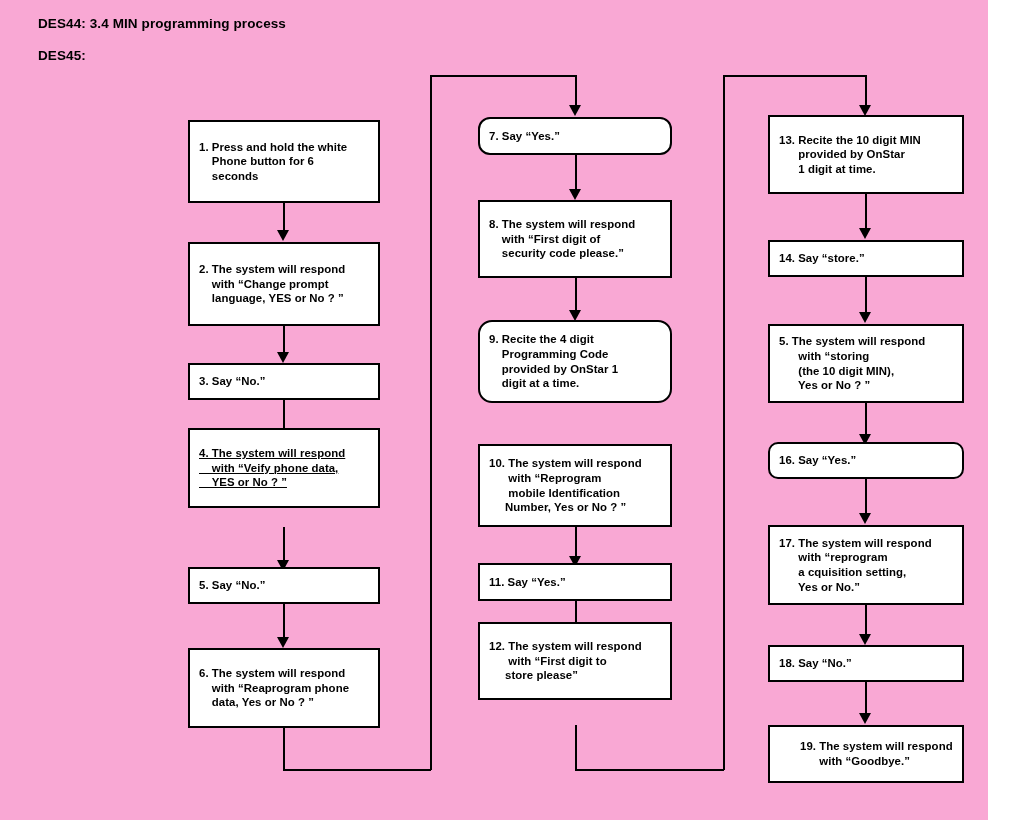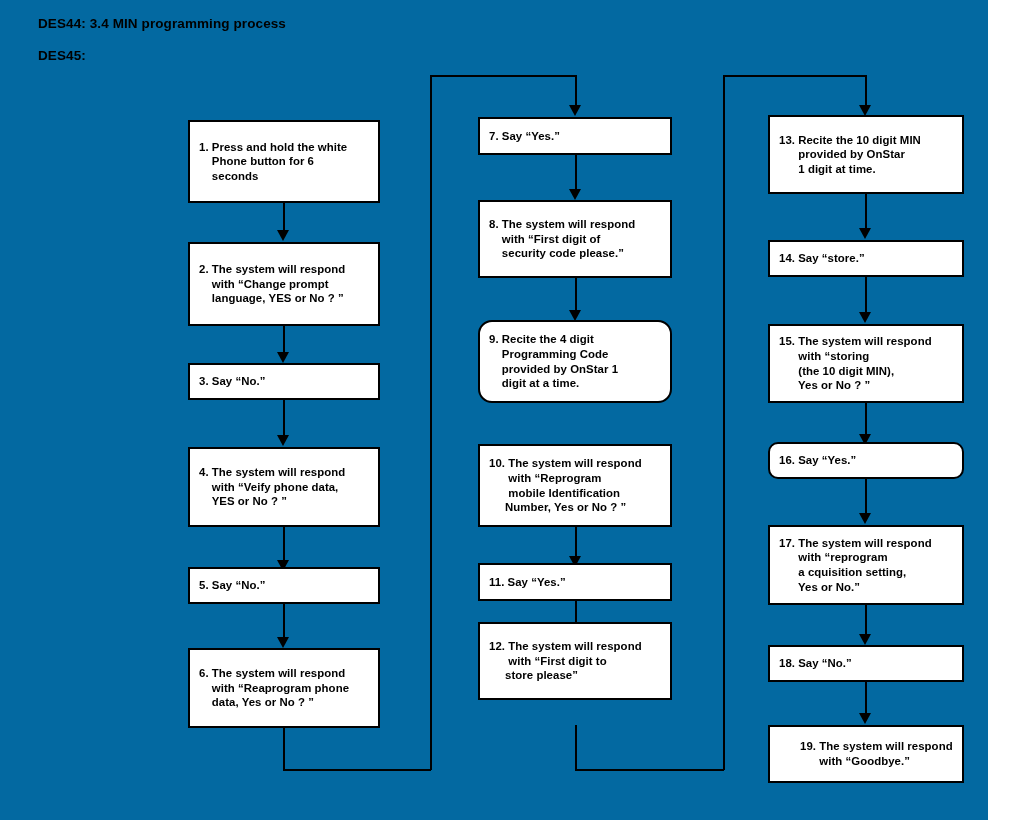--- a/index.html
+++ b/index.html
@@ -4,21 +4,21 @@
 <style>
   html, body {
     margin: 0;
     padding: 0;
     background: #ffffff;
   }
   #page {
     position: relative;
     width: 988px;
     height: 820px;
-    background: #0369a1;
+    background: #f9a8d4;
     font-family: "Liberation Sans", sans-serif;
     overflow: hidden;
   }
   .heading {
     position: absolute;
     font-weight: bold;
     font-size: 13.5px;
     color: #000000;
     letter-spacing: 0.1px;
     white-space: nowrap;
@@ -87,21 +87,21 @@
   <div class="conn v" style="left:283px; top:326px; height:30px;"></div>
   <div class="arrow" style="left:277px; top:352px;"></div>
 
   <div class="node" style="left:188px; top:363px; width:192px; height:37px;">
     <span class="txt">3. Say “No.”</span>
   </div>
 
   <div class="conn v" style="left:283px; top:400px; height:38px;"></div>
   <div class="arrow" style="left:277px; top:435px;"></div>
 
-  <div class="node" style="left:188px; top:447px; width:192px; height:80px;">
+  <div class="node" style="left:188px; top:428px; width:192px; height:80px;text-decoration:underline;">
     <span class="txt">4. The system will respond
     with “Veify phone data,
     YES or No ? ”</span>
   </div>
 
   <div class="conn v" style="left:283px; top:527px; height:38px;"></div>
   <div class="arrow" style="left:277px; top:560px;"></div>
 
   <div class="node" style="left:188px; top:567px; width:192px; height:37px;">
     <span class="txt">5. Say “No.”</span>
@@ -116,21 +116,21 @@
     data, Yes or No ? ”</span>
   </div>
 
   <div class="conn v" style="left:283px; top:728px; height:42px;"></div>
   <div class="conn h" style="left:283px; top:769px; width:148px;"></div>
   <div class="conn v" style="left:430px; top:75px; height:695px;"></div>
   <div class="conn h" style="left:430px; top:75px; width:147px;"></div>
   <div class="conn v" style="left:575px; top:75px; height:33px;"></div>
   <div class="arrow" style="left:569px; top:105px;"></div>
 
-  <div class="node" style="left:478px; top:117px; width:194px; height:38px;">
+  <div class="node" style="left:478px; top:117px; width:194px; height:38px;border-radius:12px;">
     <span class="txt">7. Say “Yes.”</span>
   </div>
 
   <div class="conn v" style="left:575px; top:155px; height:38px;"></div>
   <div class="arrow" style="left:569px; top:189px;"></div>
 
   <div class="node" style="left:478px; top:200px; width:194px; height:78px;">
     <span class="txt">8. The system will respond
     with “First digit of
     security code please.”</span>
@@ -186,21 +186,21 @@
   <div class="arrow" style="left:859px; top:228px;"></div>
 
   <div class="node" style="left:768px; top:240px; width:196px; height:37px;">
     <span class="txt">14. Say “store.”</span>
   </div>
 
   <div class="conn v" style="left:865px; top:277px; height:38px;"></div>
   <div class="arrow" style="left:859px; top:312px;"></div>
 
   <div class="node" style="left:768px; top:324px; width:196px; height:79px;">
-    <span class="txt">15. The system will respond
+    <span class="txt">5. The system will respond
       with “storing
       (the 10 digit MIN),
       Yes or No ? ”</span>
   </div>
 
   <div class="conn v" style="left:865px; top:403px; height:36px;"></div>
   <div class="arrow" style="left:859px; top:434px;"></div>
 
   <div class="node" style="left:768px; top:442px; width:196px; height:37px;border-radius:10px;">
     <span class="txt">16. Say “Yes.”</span>

